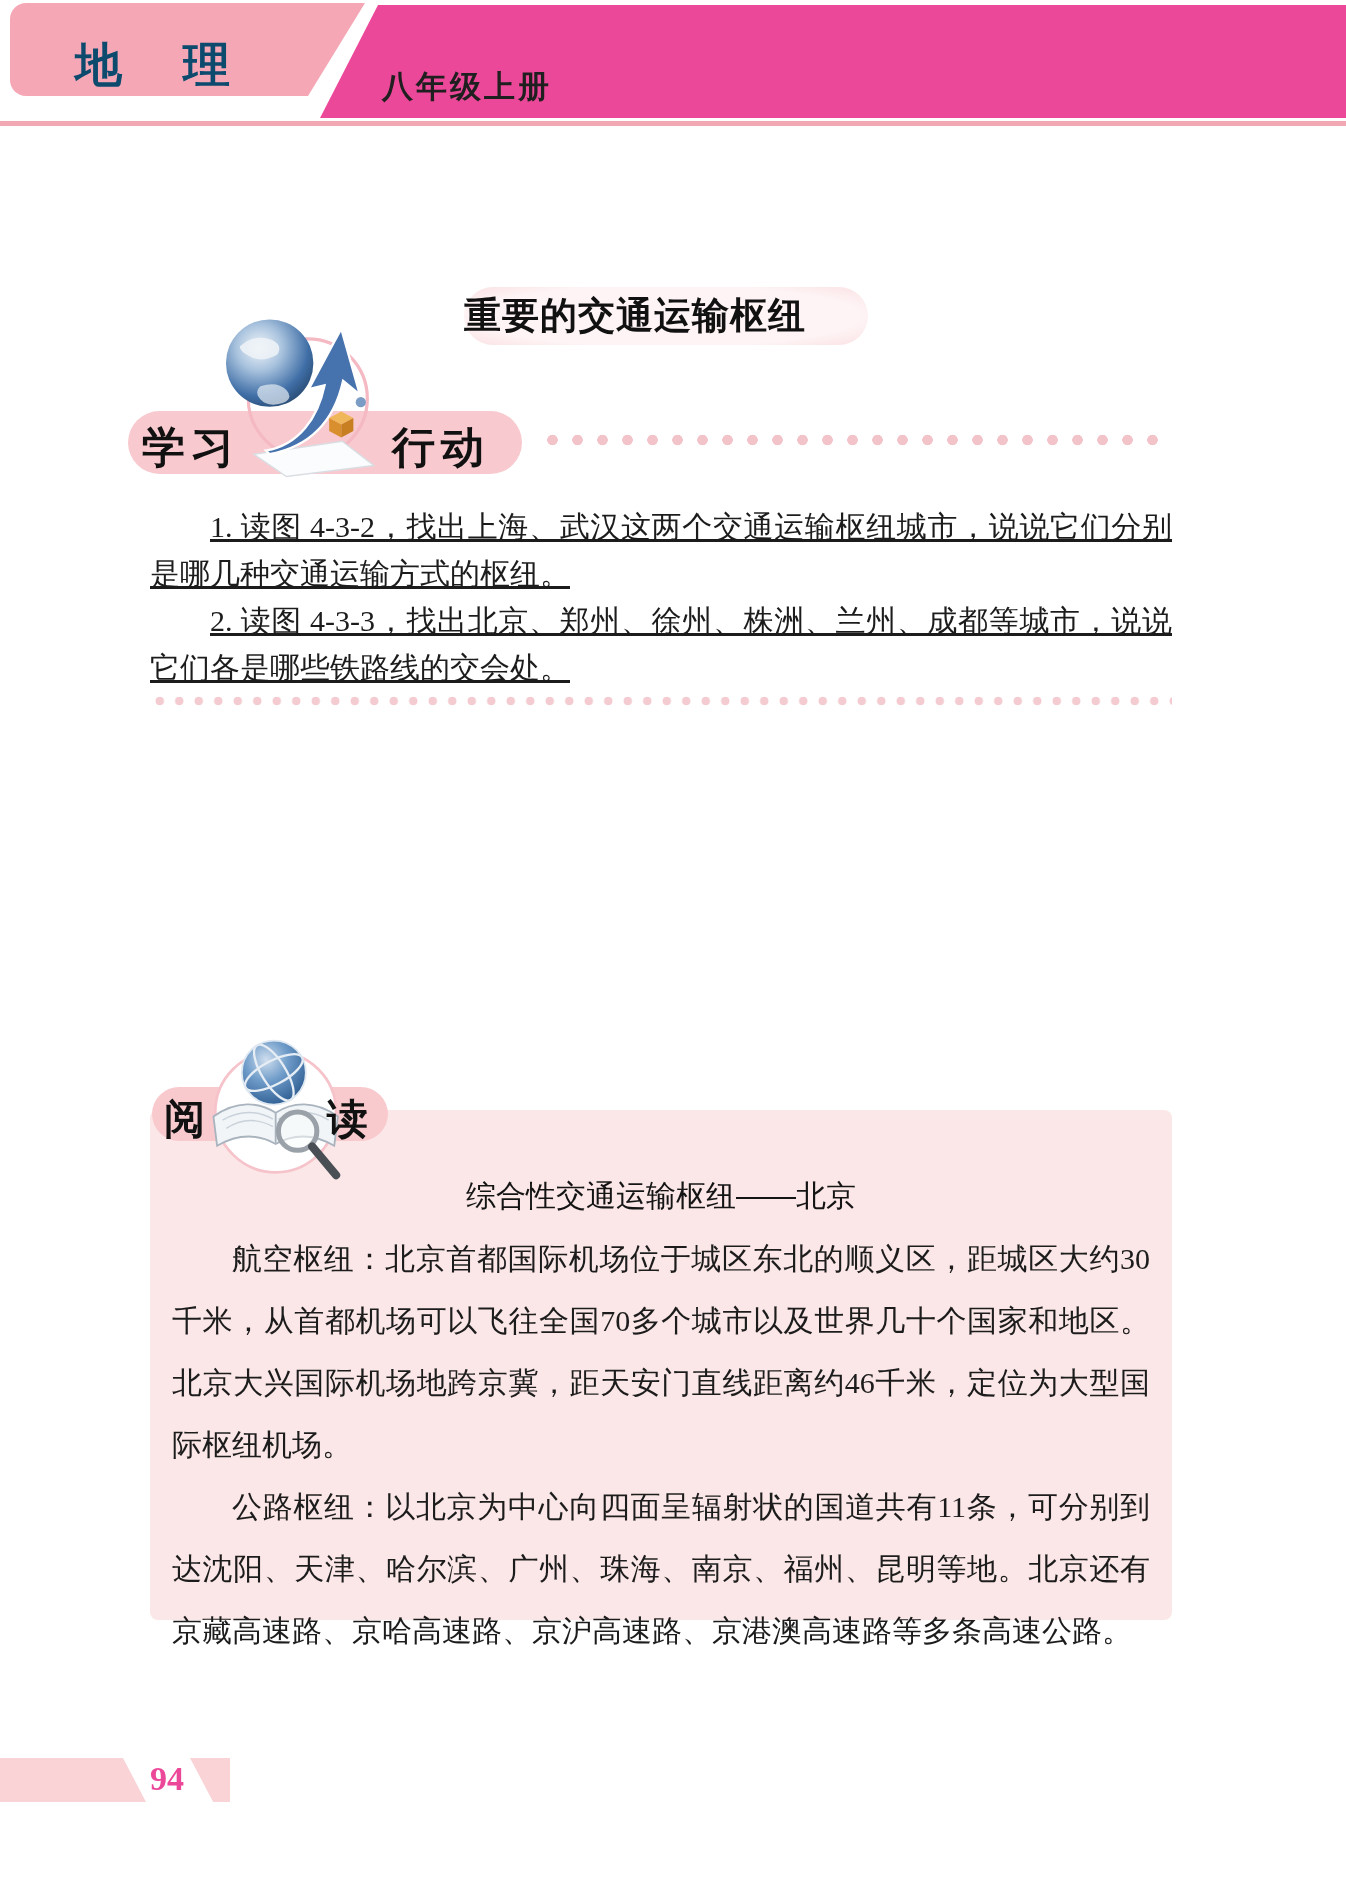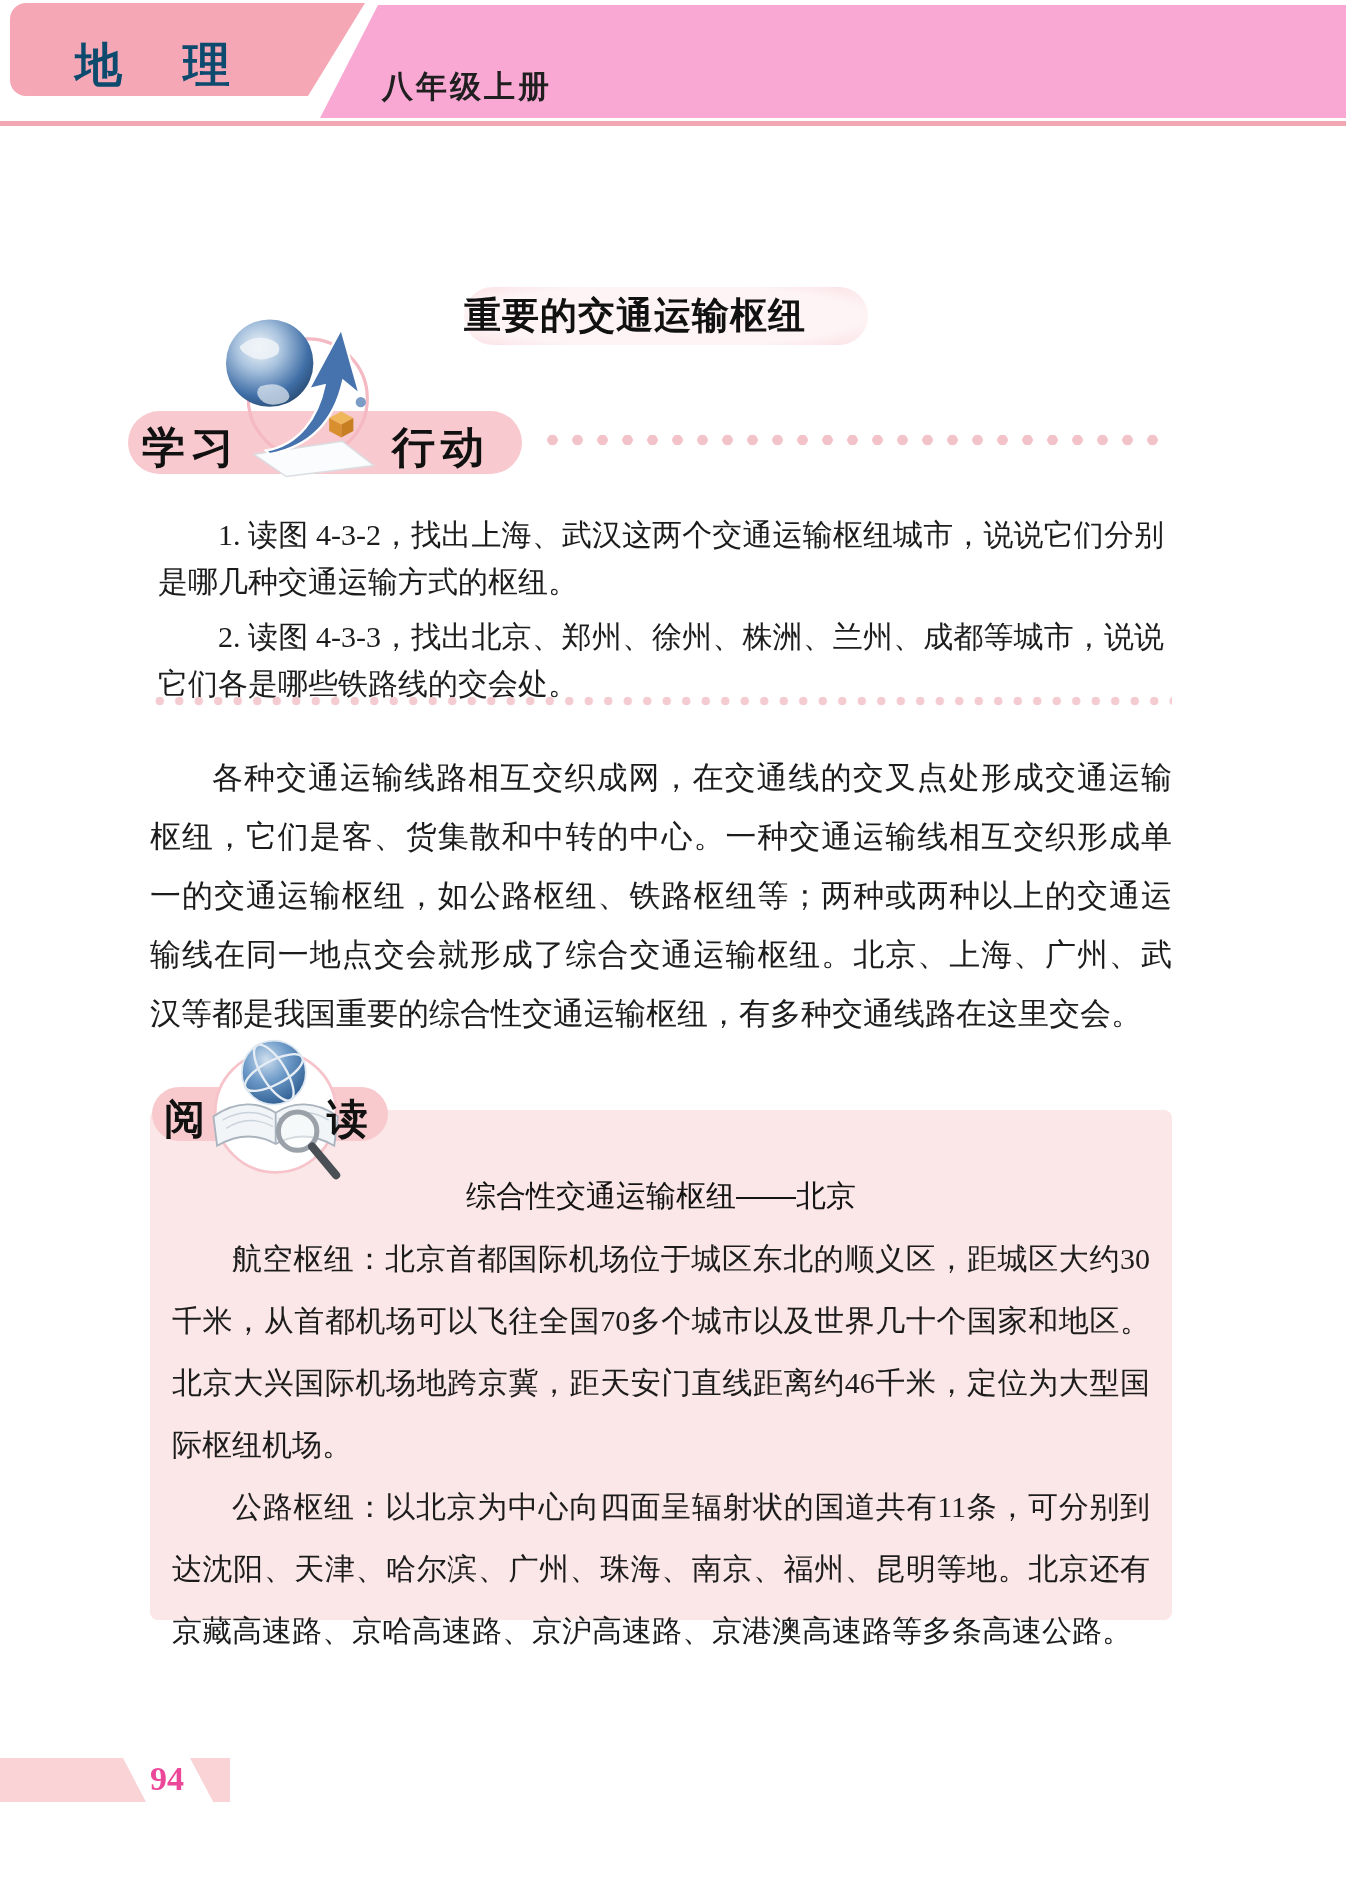--- a/index.html
+++ b/index.html
@@ -3,21 +3,21 @@
 <meta charset="utf-8">
 <style>
   html,body{margin:0;padding:0;background:#ffffff;}
   .page{
     position:relative;width:1346px;height:1885px;background:#ffffff;overflow:hidden;
     font-family:"Liberation Serif", serif;color:#1c1c1c;
   }
   
   .hdr-light{
     position:absolute;left:320px;top:5px;width:1026px;height:113px;
-    background:#f9a8d4;
+    background:#ec4899;
     clip-path:polygon(58px 0,100% 0,100% 100%,0 100%);
   }
   .vol-label{
     position:absolute;left:62px;bottom:10px;
     font-family:"Liberation Sans",sans-serif;font-weight:bold;
     font-size:31px;letter-spacing:3px;color:#1f1f1f;
   }
   .hdr-dark{
     position:absolute;left:10px;top:3px;width:355px;height:93px;
     background:#f6a7b5;border-radius:16px 0 0 16px;
@@ -54,21 +54,21 @@
     position:absolute;left:540px;top:432px;width:632px;height:16px;
     background-image:radial-gradient(circle,#f2c4ca 5px,rgba(0,0,0,0) 5.6px);
     background-size:25px 16px;background-repeat:repeat-x;background-position:0 50%;
   }
   .act-icon{position:absolute;left:212px;top:298px;width:186px;height:186px;}
   
   .items{
     position:absolute;left:150px;top:503px;width:1022px;
     font-size:30px;line-height:47px;text-align:justify;
   }
-  .items p{margin:8px;text-indent:2em;}
+  .items p{margin:0;text-indent:2em;text-decoration:underline;}
   .dotted-sep{
     position:absolute;left:150px;top:694px;width:1022px;height:14px;
     background-image:radial-gradient(circle,#f3cbd0 4px,rgba(0,0,0,0) 4.6px);
     background-size:19.5px 14px;background-repeat:repeat-x;background-position:0 50%;
   }
   
   .main-par{
     position:absolute;left:150px;top:748px;width:1022px;
     font-size:31px;line-height:59px;text-align:justify;text-indent:2em;
   }
@@ -153,21 +153,20 @@
   </svg>
   <span class="act-label left">学习</span>
   <span class="act-label right">行动</span>
 
   <div class="items">
     <p>1. 读图 4-3-2，找出上海、武汉这两个交通运输枢纽城市，说说它们分别是哪几种交通运输方式的枢纽。</p>
     <p>2. 读图 4-3-3，找出北京、郑州、徐州、株洲、兰州、成都等城市，说说它们各是哪些铁路线的交会处。</p>
   </div>
   <div class="dotted-sep"></div>
 
-  <div class="main-par">各种交通运输线路相互交织成网，在交通线的交叉点处形成交通运输枢纽，它们是客、货集散和中转的中心。一种交通运输线相互交织形成单一的交通运输枢纽，如公路枢纽、铁路枢纽等；两种或两种以上的交通运输线在同一地点交会就形成了综合交通运输枢纽。北京、上海、广州、武汉等都是我国重要的综合性交通运输枢纽，有多种交通线路在这里交会。</div>
 
   <div class="read-box"></div>
   <div class="read-tab"></div>
   <svg class="read-icon" viewBox="0 0 180 200">
     <defs>
       <radialGradient id="bg2" cx="38%" cy="30%" r="75%">
         <stop offset="0%" stop-color="#cfdeee"></stop>
         <stop offset="45%" stop-color="#6f9cc9"></stop>
         <stop offset="100%" stop-color="#2d5c91"></stop>
       </radialGradient>

